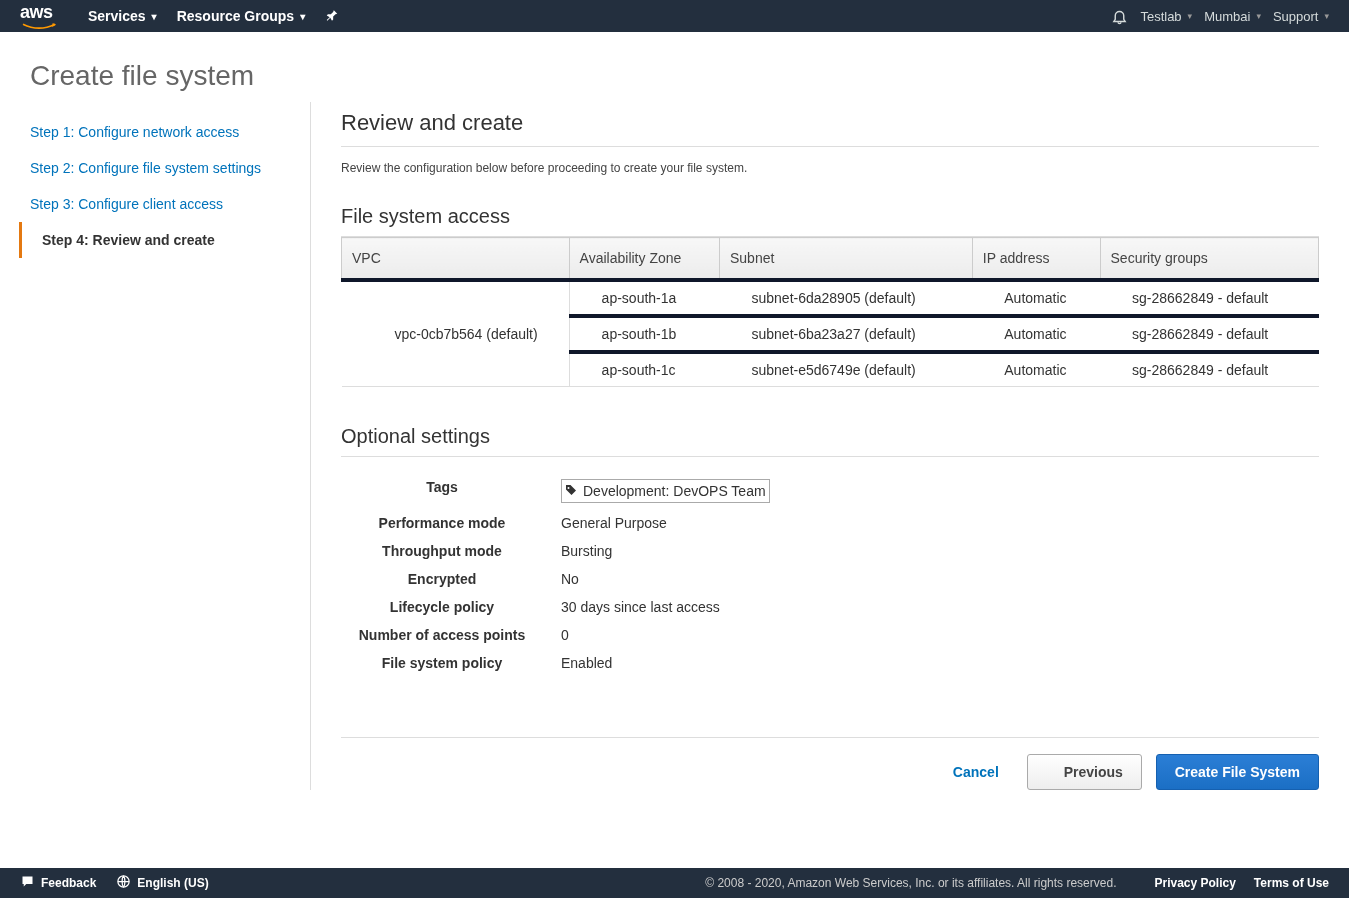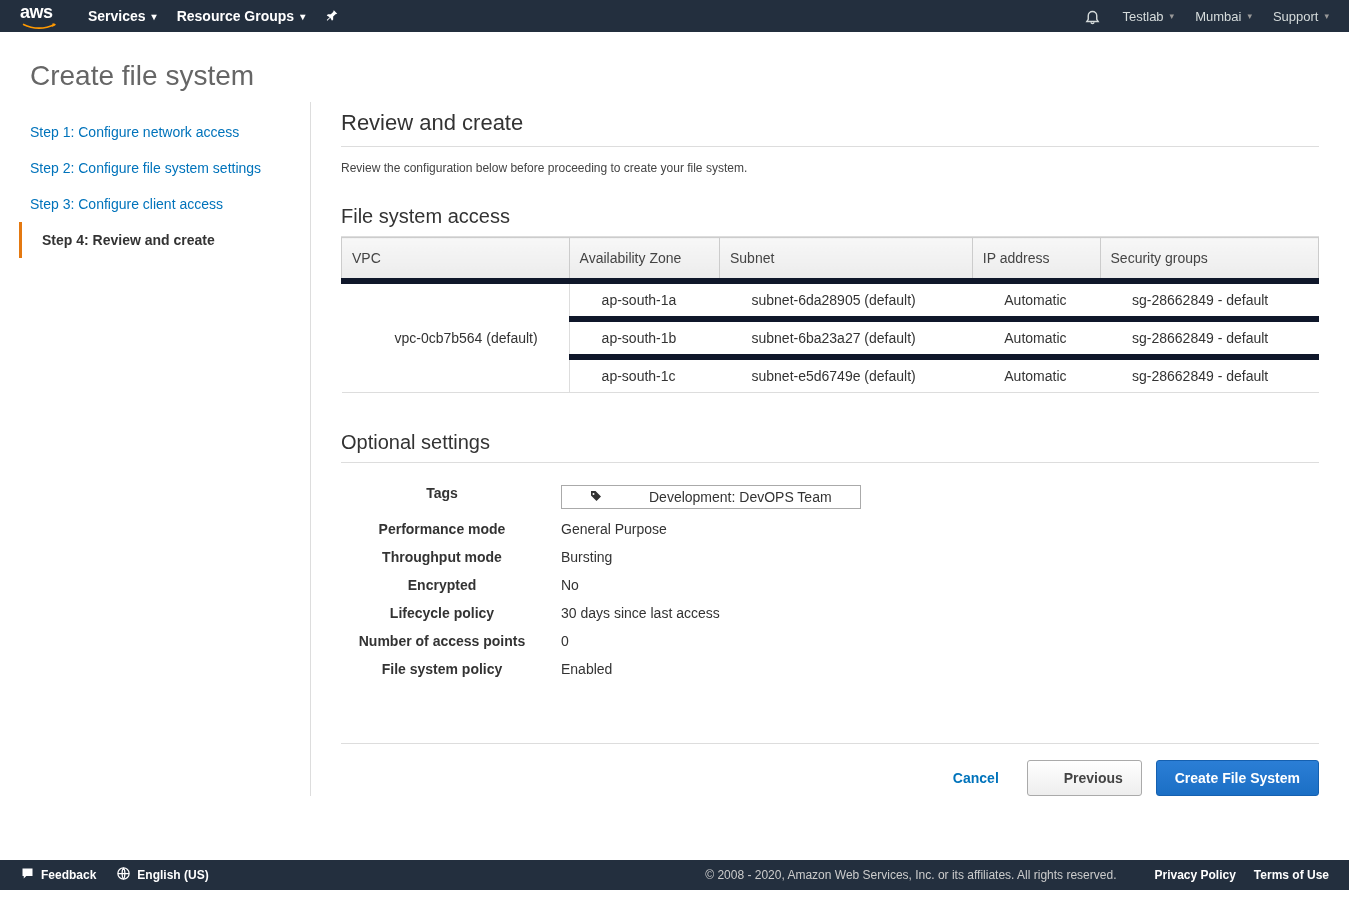--- a/index.html
+++ b/index.html
@@ -7,21 +7,21 @@
 
 
 .topnav { background: #232f3e; height: 32px; display: flex; align-items: center; padding: 0 20px; color: #fff; }
 .topnav .logo { margin-right: 30px; display: flex; align-items: center; }
 .topnav .logo-text { font-size: 18px; font-weight: bold; letter-spacing: -0.5px; }
 .topnav .logo-swoosh { display: block; height: 8px; }
 .topnav .nav-item { color: #fff; font-size: 14px; font-weight: bold; margin-right: 20px; cursor: pointer; display: inline-flex; align-items: center; }
 .topnav .nav-item .caret { margin-left: 6px; font-size: 10px; }
 .topnav .pin-icon { color: #fff; font-size: 14px; }
 .topnav .spacer { flex: 1; }
-.topnav .right-item { color: #d5dbdb; font-size: 13px; margin-left: 21px; cursor: pointer; display: inline-flex; align-items: center; }
+.topnav .right-item { color: #d5dbdb; font-size: 13px; margin-left: 12px; cursor: pointer; display: inline-flex; align-items: center; }
 .topnav .right-item .caret { margin-left: 6px; font-size: 9px; color: #999; }
 .topnav .bell { font-size: 16px; }
 
 
 .page-title { font-size: 28px; font-weight: 400; color: #666; padding: 28px 30px 10px 30px; }
 .content-wrap { display: flex; padding: 0 30px 60px 30px; }
 
 
 .steps { width: 280px; padding-top: 12px; padding-right: 20px; }
 .step { padding: 10px 0 10px 0; color: #0073bb; font-size: 14px; cursor: pointer; }
@@ -31,39 +31,39 @@
 .main { flex: 1; border-left: 1px solid #ddd; padding-left: 30px; padding-top: 8px; }
 .section-title { font-size: 22px; font-weight: 400; color: #333; padding-bottom: 10px; border-bottom: 1px solid #ddd; margin-bottom: 14px; }
 .section-desc { font-size: 12px; color: #444; margin-bottom: 30px; }
 .subsection-title { font-size: 20px; font-weight: 400; color: #333; padding-bottom: 8px; border-bottom: 1px solid #ddd; margin-bottom: 0; margin-top: 18px; }
 
 
 .tbl { width: 100%; border-collapse: collapse; margin-top: 0; }
 .tbl th { background: linear-gradient(#f7f7f7, #ececec); border: 1px solid #ccc; text-align: left; padding: 12px 10px; font-weight: 400; color: #444; font-size: 14px; }
 .tbl td { border: 1px solid #ddd; border-left: none; border-right: none; padding: 8px 10px; font-size: 14px; color: #333; }
 .tbl .vpc-cell { vertical-align: middle; text-align: center; border-right: 1px solid #ddd; }
-.tbl tbody tr td { border-top: 6px solid #0f172a; padding-left: 32px; }
+.tbl tbody tr td { border-top: 4px solid #0f172a; padding-left: 32px; }
 
 
 .settings { margin-top: 16px; }
 .setting-row { display: flex; padding: 6px 0; font-size: 14px; }
 .setting-label { width: 220px; text-align: center; padding-right: 18px; font-weight: bold; color: #333; }
 .setting-value { color: #333; }
-.tag-chip { display: inline-flex; align-items: center; border: 1px solid #aaa; background: #fff; padding: 3px 28px; font-size: 14px; color: #333; gap: 41px; }
+.tag-chip { display: inline-flex; align-items: center; border: 1px solid #aaa; background: #fff; padding: 3px 3px; font-size: 14px; color: #333; }
 .tag-chip .tag-icon { margin-right: 6px; font-size: 13px; }
 
 
 .actions { border-top: 1px solid #ddd; margin-top: 60px; padding-top: 16px; text-align: right; }
 .btn-link { color: #0073bb; font-weight: bold; background: none; border: none; font-size: 14px; padding: 10px 14px; cursor: pointer; }
 .btn { font-size: 14px; font-weight: bold; padding: 9px 18px; border-radius: 3px; cursor: pointer; margin-left: 10px; }
 .btn-default { background: linear-gradient(#fff, #eee); border: 1px solid #aaa; color: #444; padding-left: 36px; }
 .btn-primary { background: linear-gradient(#2b7ed6, #1b6fc5); border: 1px solid #1560b0; color: #fff; }
 
 
-.bottombar { position: fixed; bottom: 8px; left: 0; right: 0; background: #232f3e; height: 30px; display: flex; align-items: center; padding: 0 20px; color: #fff; font-size: 12px; }
+.bottombar { position: fixed; bottom: 0; left: 0; right: 0; background: #232f3e; height: 30px; display: flex; align-items: center; padding: 0 20px; color: #fff; font-size: 12px; }
 .bottombar .bb-item { display: inline-flex; align-items: center; margin-right: 20px; cursor: pointer; font-weight: bold; }
 .bottombar .bb-item .ic { margin-right: 6px; font-size: 14px; }
 .bottombar .spacer { flex: 1; }
 .bottombar .copy { color: #ccc; font-size: 12px; margin-right: 20px; }
 .bottombar a { color: #fff; text-decoration: none; margin-left: 18px; font-weight: bold; }
 </style>
 </head>
 <body>
 
 <div class="topnav">

